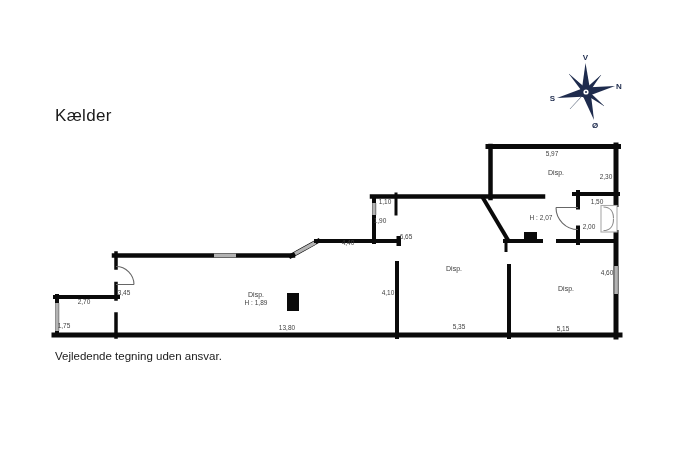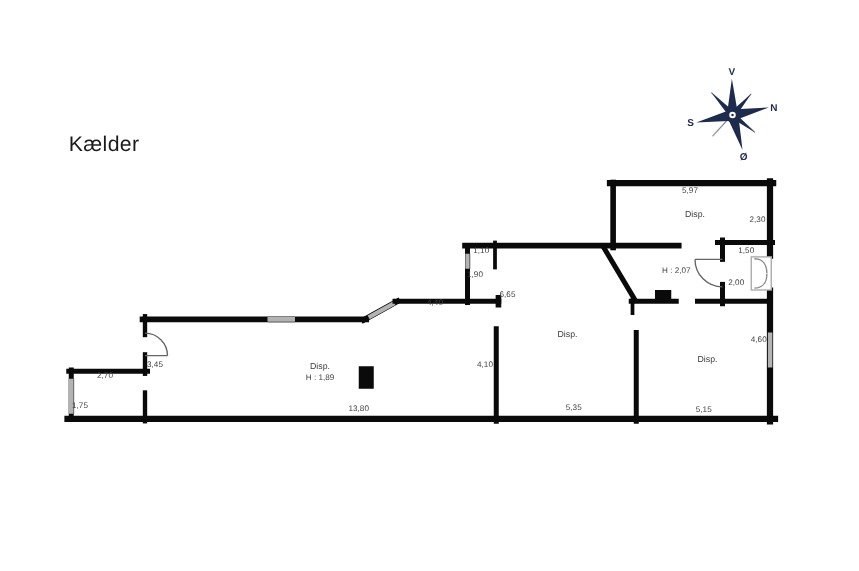--- a/index.html
+++ b/index.html
@@ -106,20 +106,21 @@
       <circle cx="42" cy="42" r="2.6" fill="#ffffff"></circle>
       <circle cx="42" cy="42" r="1" fill="#1e2b4d"></circle>
     </g>
     <text class="cletter" x="41.5" y="10" text-anchor="middle">V</text>
     <text class="cletter" x="75" y="39" text-anchor="middle">N</text>
     <text class="cletter" x="8.5" y="51" text-anchor="middle">S</text>
     <text class="cletter" x="51" y="78" text-anchor="middle">Ø</text>
   </svg>
 
   <div class="title">Kælder</div>
+  <div class="footer">Vejledende tegning uden ansvar.</div>
 
   <div class="lbl" style="left:552px;top:154px">5,97</div>
   <div class="lbl room" style="left:556px;top:172px">Disp.</div>
   <div class="lbl" style="left:606px;top:176.5px">2,30</div>
   <div class="lbl" style="left:385px;top:201.5px">1,10</div>
   <div class="lbl" style="left:597px;top:202px">1,50</div>
   <div class="lbl" style="left:380px;top:220.5px">1,90</div>
   <div class="lbl" style="left:541px;top:217.5px">H : 2,07</div>
   <div class="lbl" style="left:589px;top:227px">2,00</div>
   <div class="lbl" style="left:406px;top:236.5px">6,65</div>

